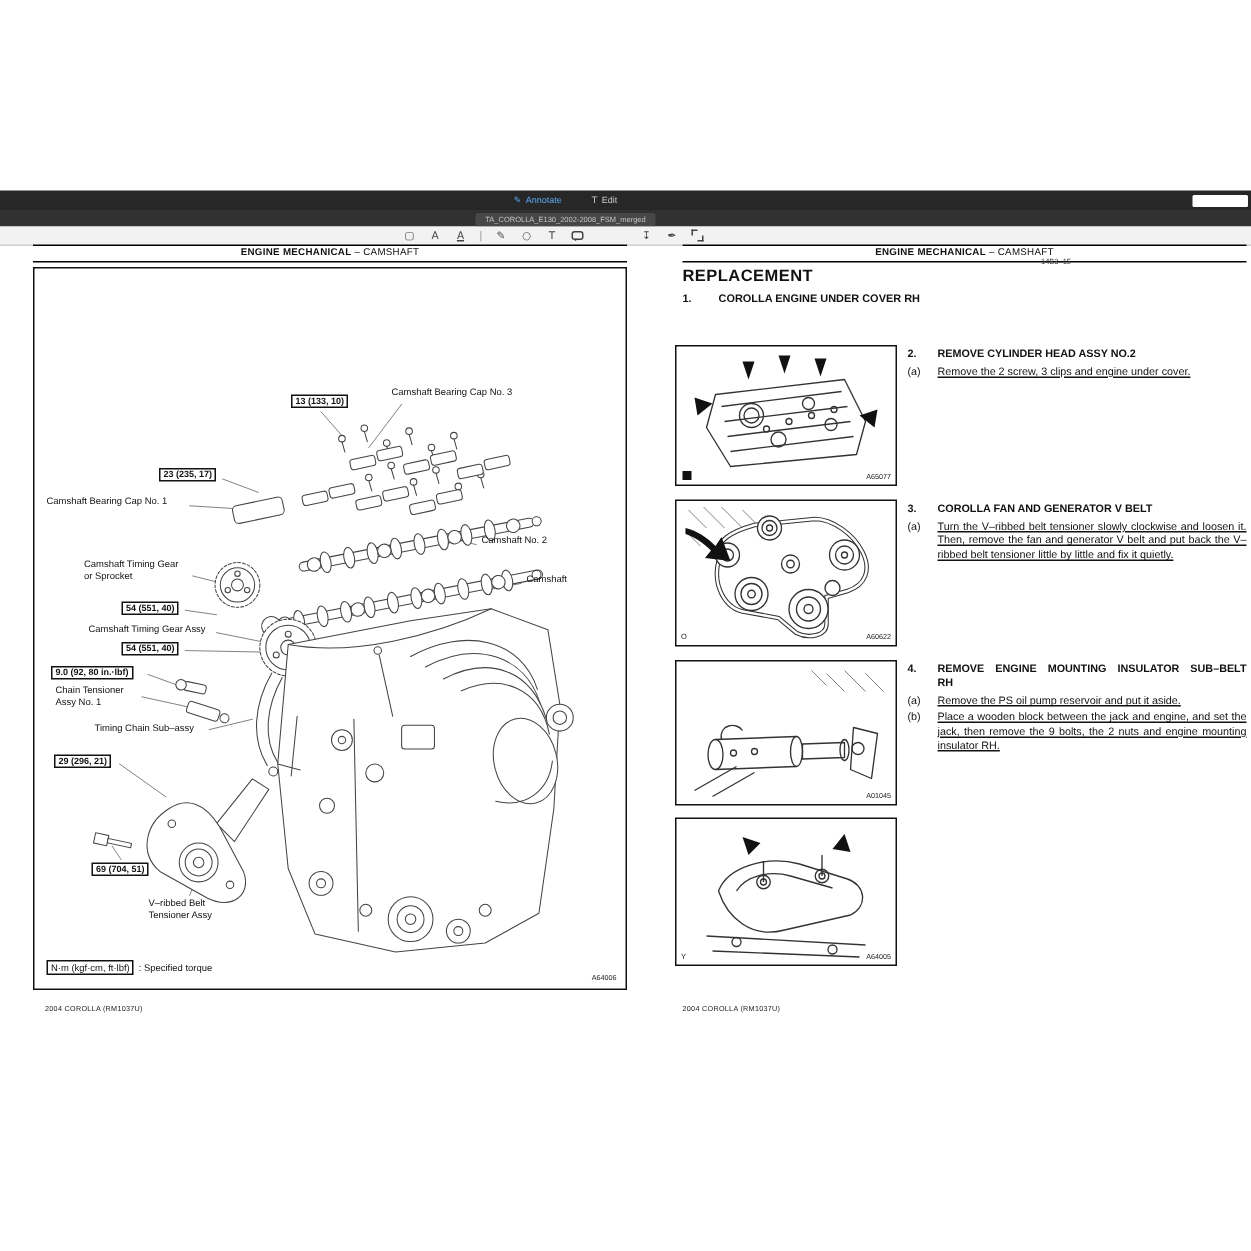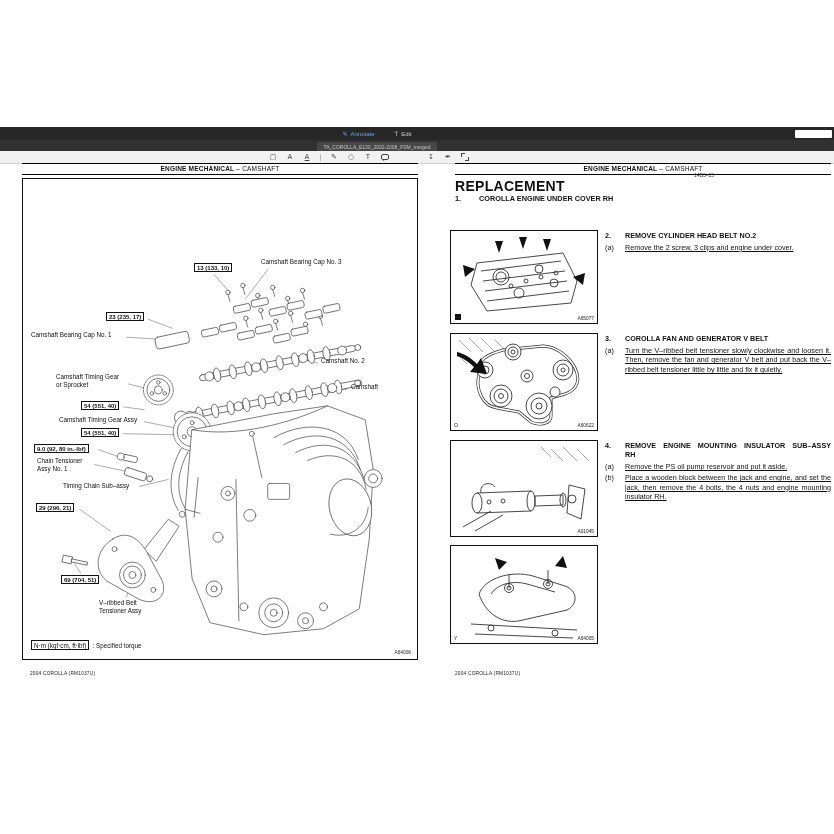--- a/index.html
+++ b/index.html
@@ -78,21 +78,21 @@
   #diagram svg.art { position: absolute; inset: 0; }
   .dlabel { position: absolute; font-size: 6.3px; line-height: 1.25; white-space: pre-line; }
   .torque {
     position: absolute; font-size: 6px; font-weight: bold; border: 0.8px solid #111;
     padding: 0.5px 2px; background: #fff; white-space: nowrap;
   }
   .legend { position: absolute; left: 8px; top: 461px; display: flex; align-items: center; gap: 3px; font-size: 6.3px; }
   .legend .lbox { border: 0.8px solid #111; padding: 0.5px 2px; background: #fff; }
   .figcode { position: absolute; right: 6px; bottom: 4px; font-size: 4.8px; color: #222; }
   
-  .rp-title { position: absolute; left: 455px; top: 178px; font-size: 14px; font-weight: bold; letter-spacing: .3px; }
+  .rp-title { position: absolute; left: 455px; top: 178px; font-size: 11px; font-weight: bold; letter-spacing: .3px; }
   .step-line1 { position: absolute; left: 455px; top: 194px; width: 376px; display: flex; font-size: 7.3px; font-weight: bold; }
   .step-line1 .snum { width: 24px; flex: none; }
   .figbox { position: absolute; left: 450px; width: 148px; border: 1px solid #111; background: #fff; }
   .figbox svg { position: absolute; inset: 0; }
   .fcode { position: absolute; right: 3px; bottom: 2px; font-size: 4.8px; color: #222; }
   .fmarker { position: absolute; left: 3px; bottom: 2px; font-size: 5px; color: #111; }
   .marker-sq { position: absolute; left: 4px; bottom: 3px; width: 6px; height: 6px; background: #111; }
   .stepblock { position: absolute; left: 605px; width: 226px; font-size: 7.2px; }
   .stitle { display: flex; font-weight: bold; margin-bottom: 2.5px; }
   .stitle .stx { flex: 1; text-align: justify; line-height: 1.3; }
@@ -401,21 +401,21 @@
         <path d="M134,42 L122,46 L132,54 Z"></path>
       </g>
     </svg>
     <span class="marker-sq"></span>
     <span class="fcode">A65077</span>
   </div>
 
   <div class="stepblock" style="top:231px;">
     <div class="stitle">
       <span class="snum">2.</span>
-      <span class="stx">REMOVE CYLINDER HEAD BELT NO.2</span>
+      <span class="stx">REMOVE CYLINDER HEAD ASSY NO.2</span>
     </div>
     <div class="sub">
       <span class="sid">(a)</span>
       <span class="stext">Remove the 2 screw, 3 clips and engine under cover.</span>
     </div>
   </div>
 
   <div class="figbox" style="top:333px; height:98px;">
     <svg viewBox="0 0 146 96">
       <g stroke="#555" stroke-width="0.5">
@@ -486,29 +486,29 @@
         <line x1="12" y1="86" x2="40" y2="70"></line>
           <line x1="24" y1="90" x2="52" y2="74"></line>
       </g>
     </svg>
     <span class="fcode">A01045</span>
   </div>
 
   <div class="stepblock" style="top:441px;">
     <div class="stitle wide">
       <span class="snum">4.</span>
-      <span class="stx">REMOVE ENGINE MOUNTING INSULATOR SUB–ASSY RH</span>
+      <span class="stx">REMOVE ENGINE MOUNTING INSULATOR SUB–BELT RH</span>
     </div>
     <div class="sub">
       <span class="sid">(a)</span>
       <span class="stext">Remove the PS oil pump reservoir and put it aside.</span>
     </div>
     <div class="sub">
       <span class="sid">(b)</span>
-      <span class="stext">Place a wooden block between the jack and engine, and set the jack, then remove the 4 bolts, the 4 nuts and engine mounting insulator RH.</span>
+      <span class="stext">Place a wooden block between the jack and engine, and set the jack, then remove the 9 bolts, the 2 nuts and engine mounting insulator RH.</span>
     </div>
   </div>
 
   <div class="figbox" style="top:545px; height:99px;">
     <svg viewBox="0 0 146 97">
       <g stroke="#333" stroke-width="0.9" fill="none" stroke-linejoin="round">
         <path d="M28,48 C34,32 60,24 82,30 L114,40 C126,44 128,58 116,64 L72,74 C50,80 34,66 28,48 Z"></path>
         <path d="M40,48 C46,38 62,34 76,38 L104,46"></path>
         <circle cx="58" cy="42" r="4.5"></circle>
           <circle cx="58" cy="42" r="2"></circle>

